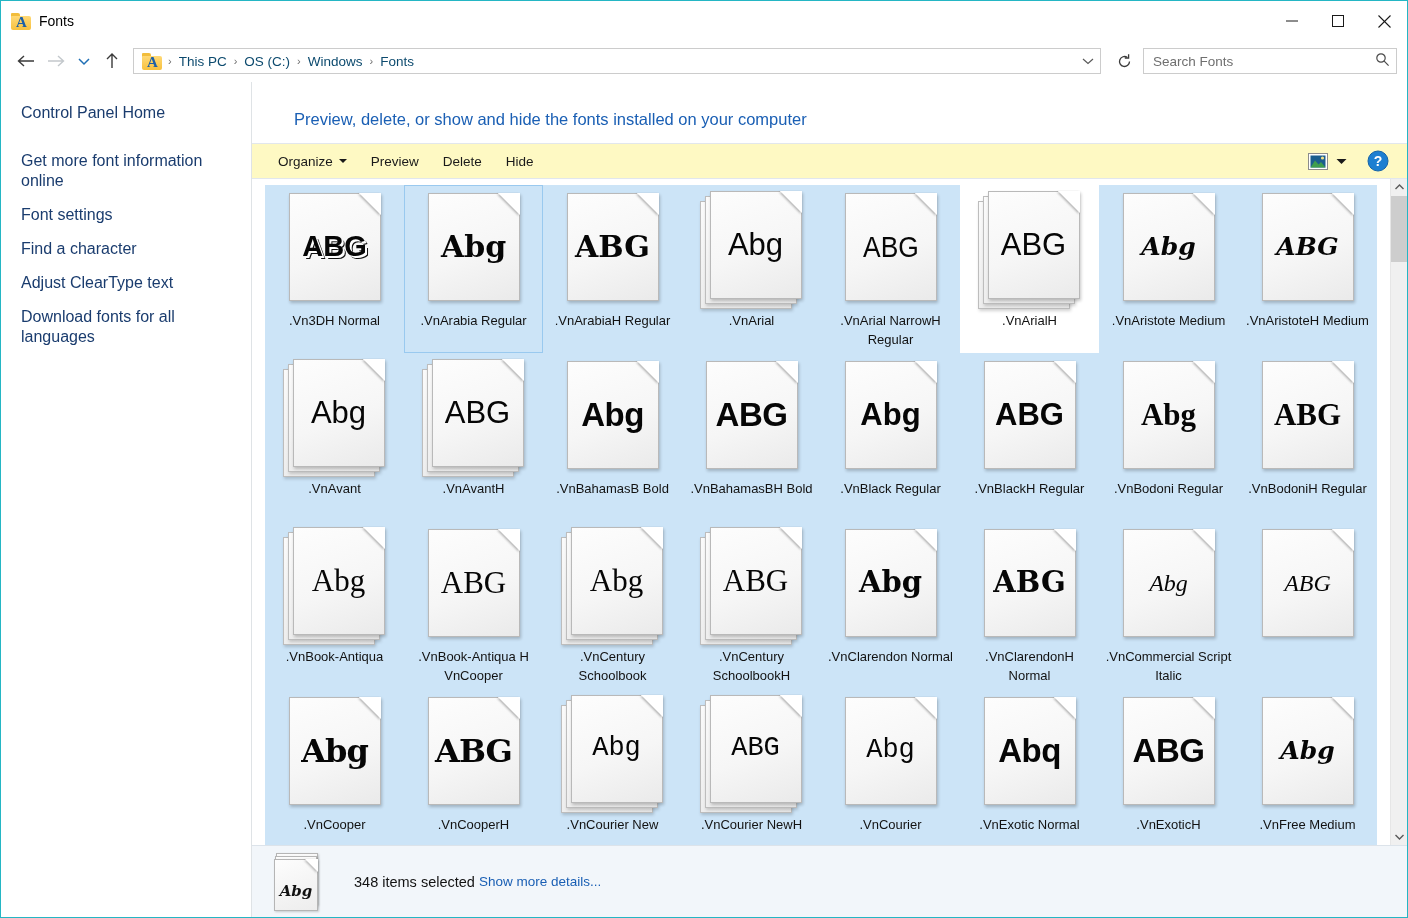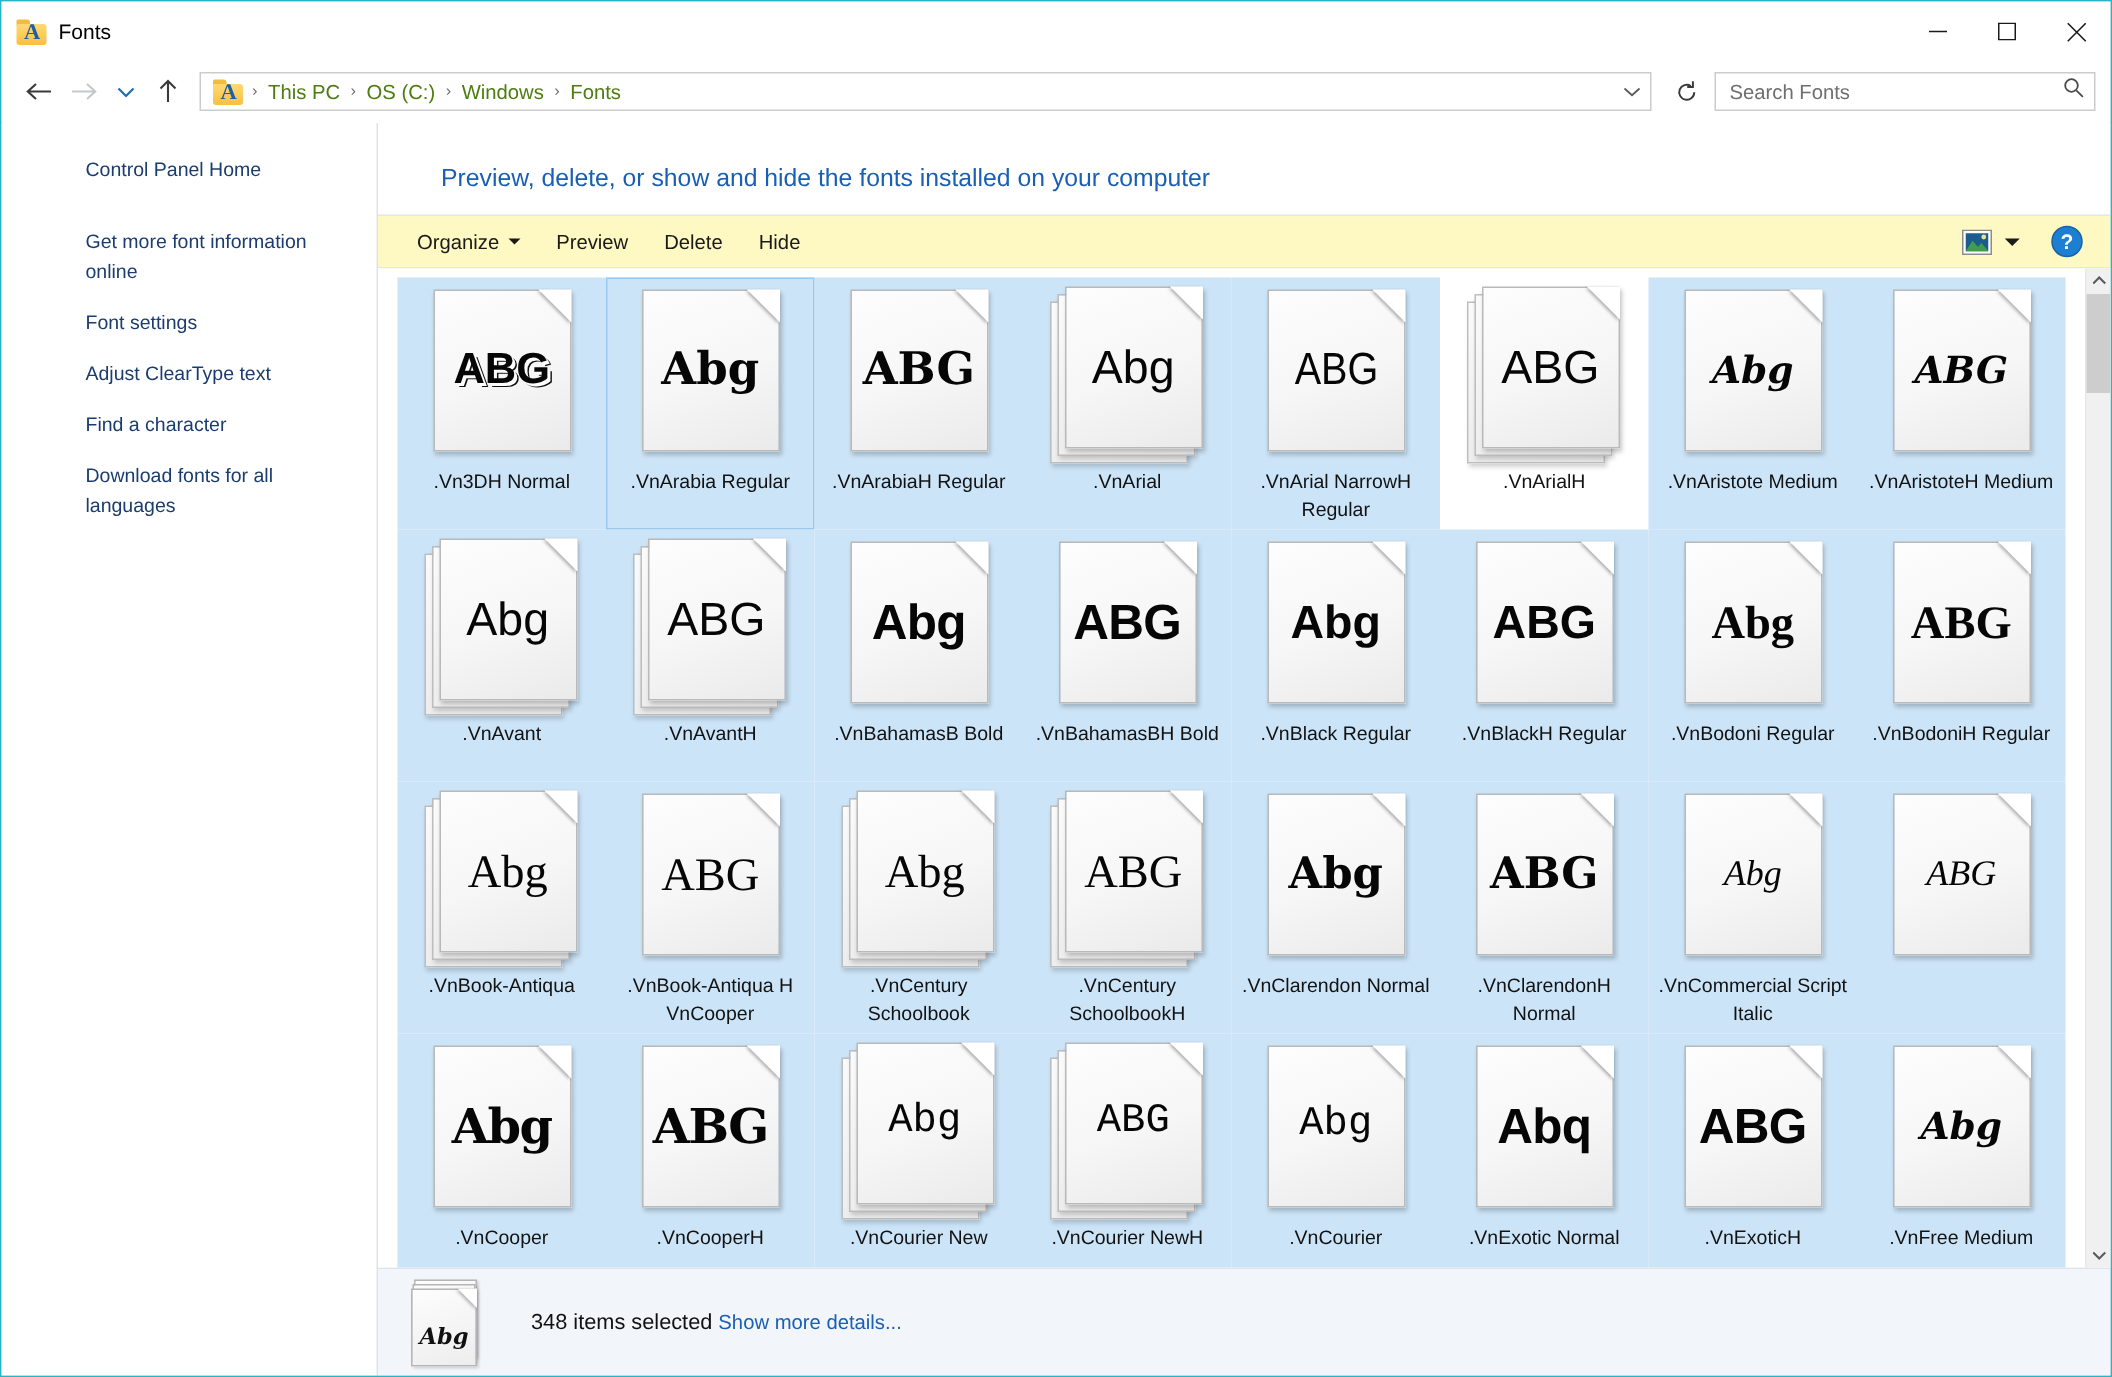--- a/index.html
+++ b/index.html
@@ -60,21 +60,21 @@
   }
   .navbtn.small { width: 26px; }
   #crumbbox {
     flex: 1 1 auto; height: 26px; margin-left: 6px; margin-right: 8px;
     border: 1px solid #cccccc; background: #ffffff;
     display: flex; align-items: center; padding: 0 2px 0 6px;
     position: relative;
   }
   #crumbs { display: flex; align-items: center; gap: 0px; flex: 1 1 auto; }
   .crumb {
-    font-size: 13.5px; color: #4d7c0f; padding: 2px 5px; white-space: nowrap;
+    font-size: 13.5px; color: #0c4a6e; padding: 2px 5px; white-space: nowrap;
   }
   .crumb-sep {
     color: #6d6d6d; font-size: 11px; padding: 0 2px; user-select: none;
   }
   #crumb-drop {
     width: 20px; height: 24px; display: flex; align-items: center; justify-content: center;
     flex: 0 0 auto;
   }
   #refresh-btn {
     width: 26px; height: 26px; display: flex; align-items: center; justify-content: center;
@@ -95,22 +95,22 @@
   
   #body-area {
     position: absolute; left: 0; top: 81px; right: 0; bottom: 0;
     display: flex;
   }
   #sidebar {
     width: 250px; flex: 0 0 250px; background: #ffffff;
     position: relative; padding-top: 19px;
   }
   .nav-link {
-    display: block; font-size: 13px; color: #1a3c6e;
-    padding: 2px 18px 2px 56px; line-height: 20px; cursor: default;
+    display: block; font-size: 16px; color: #1a3c6e;
+    padding: 2px 18px 2px 20px; line-height: 20px; cursor: default;
   }
   .nav-link.home { margin-bottom: 24px; }
   .nav-group .nav-link { margin-bottom: 10px; }
   #see-also-wrap { position: absolute; left: 0; bottom: 22px; width: 250px; }
   #see-also-title {
     font-size: 14px; color: #6b6b6b; padding: 0 18px 8px 36px;
   }
 
   #content {
     flex: 1 1 auto; position: relative; display: flex; flex-direction: column;
@@ -377,22 +377,22 @@
     </div>
   </div>
 
   <div id="body-area">
 
     <div id="sidebar">
       <a class="nav-link home">Control Panel Home</a>
       <div class="nav-group">
         <a class="nav-link">Get more font information online</a>
         <a class="nav-link">Font settings</a>
+        <a class="nav-link">Find a character</a>
         <a class="nav-link">Adjust ClearType text</a>
-        <a class="nav-link">Find a character</a>
         <a class="nav-link">Download fonts for all languages</a>
       </div>
     </div>
 
     <div id="content">
 
       <div id="heading">Preview, delete, or show and hide the fonts installed on your computer</div>
 
       <div id="cmdbar">
         <div class="cmd">

